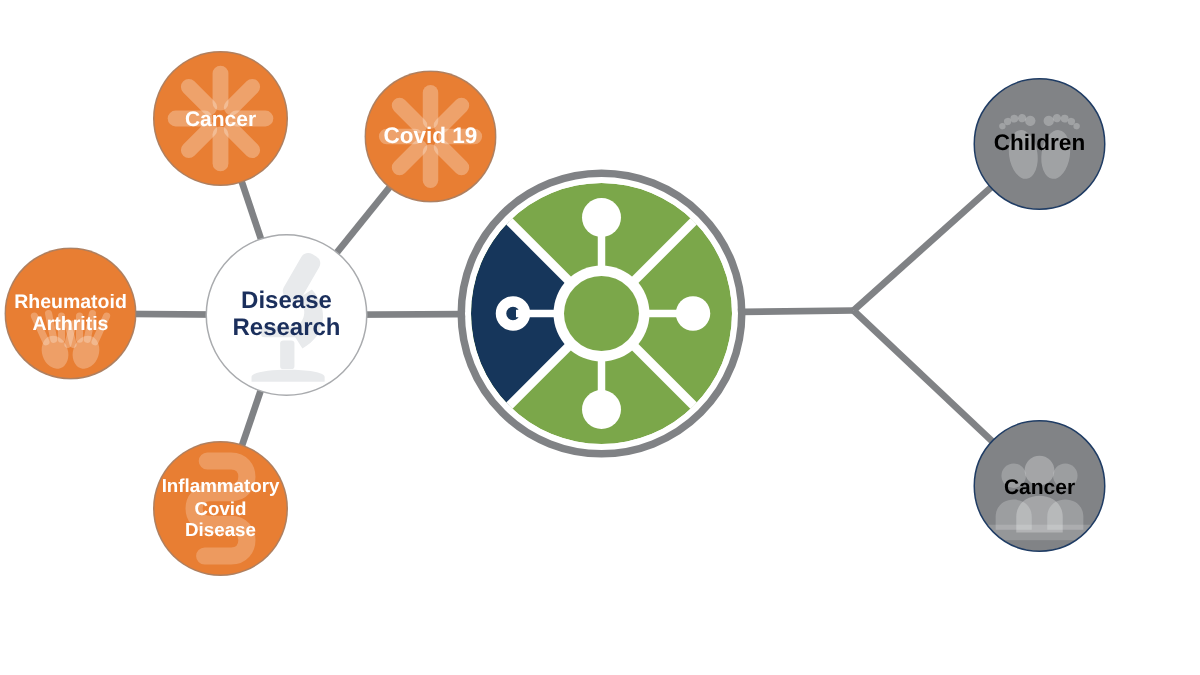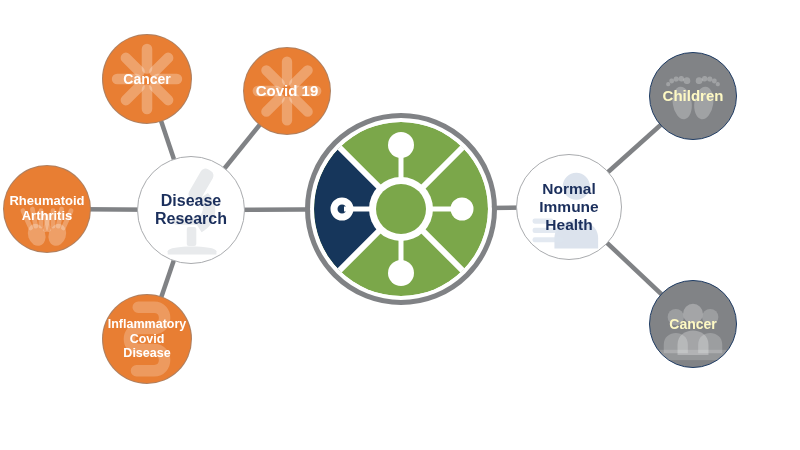--- a/index.html
+++ b/index.html
@@ -23,21 +23,21 @@
   .stage{position:relative;width:656px;height:450px;}
   .wires{position:absolute;left:0;top:0;}
   .node{
     position:absolute;border-radius:50%;overflow:hidden;
     display:flex;align-items:center;justify-content:center;
     text-align:center;box-sizing:border-box;
   }
   .node .icon{position:absolute;left:0;top:0;width:100%;height:100%;}
   .node .lbl{position:relative;z-index:1;font-weight:700;white-space:pre-line;line-height:1.15;}
   .orange{background:var(--orange);color:#fff;border:1.5px solid rgba(128,130,133,.55);}
-  .grayn{background:var(--node-gray);color:#fef9c3;border:1.5px solid var(--gray-node-border);}
+  .grayn{background:var(--node-gray);color:#000000;border:1.5px solid var(--gray-node-border);}
   .whiten{background:#fff;color:var(--text-navy);border:1.5px solid var(--white-node-border);}
   .sz16{font-size:16px;line-height:1.2;}
   .sz155{font-size:15.5px;line-height:1.2;}
   .sz14{font-size:14px;}
   .sz135{font-size:15px;text-align:center;}
   .sz13{font-size:13px;}
   .sz125{font-size:12.5px;}
 </style>
 </head>
 <body>
@@ -156,34 +156,20 @@
         <path d="M66 34 C77 46 75 63 60 71 L53 60 C62 55 64 46 57 40 Z"></path>
         <rect x="34" y="57" width="32" height="7" rx="2"></rect>
         <rect x="46" y="66" width="9" height="18" rx="2"></rect>
         <path d="M28 89 C28 83 74 83 74 89 L74 92 L28 92 Z"></path>
       </g>
     </svg>
     <span class="lbl sz16">Disease
 Research</span>
   </div>
 
-  <div class="node whiten" style="left:516px;top:154px;width:106px;height:106px">
-    <svg class="icon" viewBox="0 0 100 100">
-      <g fill="var(--faint-blue-icon)">
-        <circle cx="57" cy="30" r="13"></circle>
-        <path d="M36 80 C36 57 78 57 78 80 L78 90 L36 90 Z"></path>
-        <rect x="15" y="61" width="20" height="5" rx="2" opacity="0.8"></rect>
-        <rect x="15" y="70" width="25" height="5" rx="2" opacity="0.8"></rect>
-        <rect x="15" y="79" width="30" height="5" rx="2" opacity="0.8"></rect>
-      </g>
-    </svg>
-    <span class="lbl sz155">Normal
-Immune
-Health</span>
-  </div>
 
   <div class="node grayn" style="left:649px;top:52px;width:88px;height:88px">
     <svg class="icon" viewBox="0 0 100 100">
       <g fill="rgba(255,255,255,0.25)">
         <g transform="rotate(-8 38 55)">
           <ellipse cx="37" cy="58" rx="11" ry="19"></ellipse>
           <circle cx="46" cy="33" r="4"></circle>
             <circle cx="40" cy="30" r="3.2"></circle>
           <circle cx="34" cy="29.5" r="3"></circle>
             <circle cx="28.5" cy="31" r="2.8"></circle>

